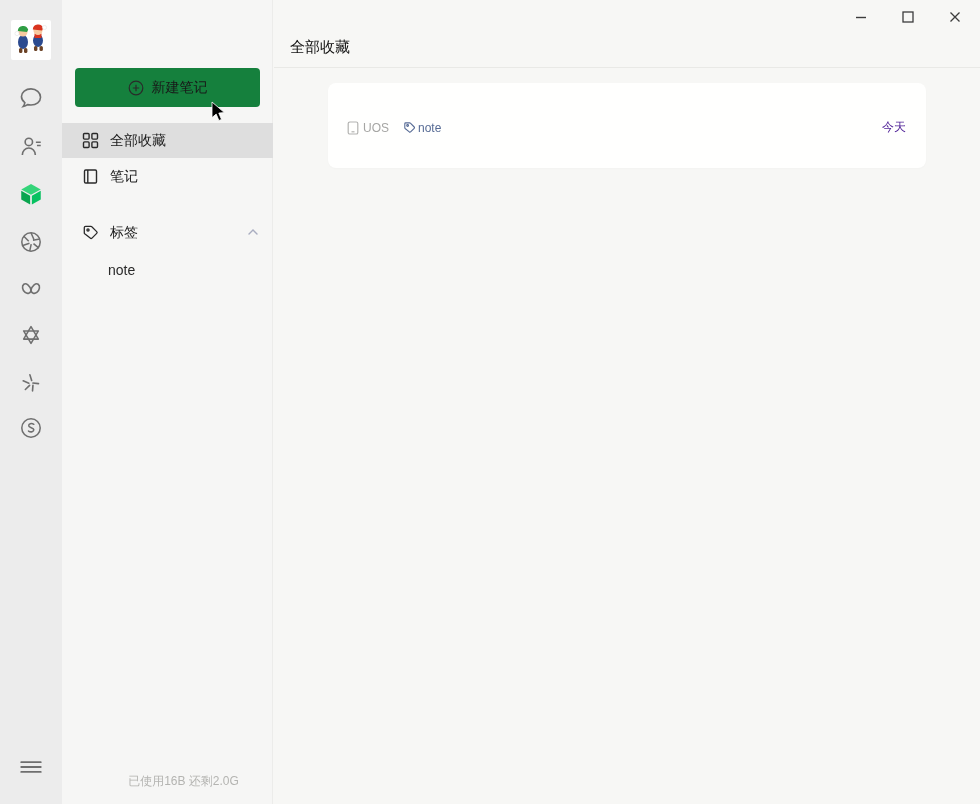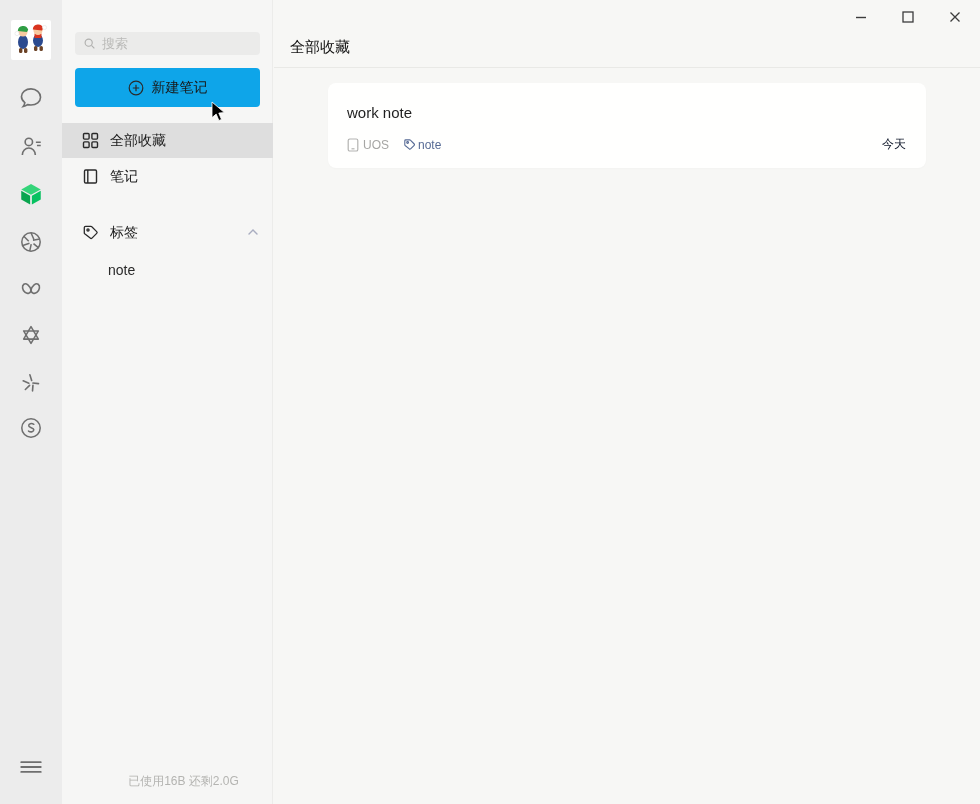--- a/index.html
+++ b/index.html
@@ -33,21 +33,21 @@
   }
   .search-box svg { width: 13px; height: 13px; flex: none; }
   .search-box input {
     border: none; background: transparent; outline: none; width: 100%;
     font-size: 13px; color: #555;
     font-family: "Liberation Sans", "DejaVu Sans", sans-serif;
   }
   .search-box input::placeholder { color: #b9b9b7; }
   .new-note-btn {
     position: absolute; left: 13px; top: 68px; width: 185px; height: 39px;
-    background: #0ea5e9; border: none; border-radius: 4px; cursor: pointer;
+    background: #15803d; border: none; border-radius: 4px; cursor: pointer;
     display: flex; align-items: center; justify-content: center; gap: 8px;
     font-size: 14px; color: #191919;
     font-family: "Liberation Sans", "DejaVu Sans", sans-serif;
   }
   .new-note-btn svg { width: 16px; height: 16px; }
   .nav-item {
     position: absolute; left: 0; width: 211px; height: 35px;
     display: flex; align-items: center; padding-left: 20px; gap: 11px;
     font-size: 14px; color: #191919; cursor: pointer;
   }
@@ -83,21 +83,21 @@
     width: 598px; height: 85px; background: #fffffe; border-radius: 8px;
     padding: 21px 20px 0 19px; cursor: pointer;
     box-shadow: 0 1px 2px rgba(0,0,0,0.02);
   }
   .note-title { font-size: 15px; color: #1f1f1f; }
   .note-meta { margin-top: 15px; display: flex; align-items: center; font-size: 12px; }
   .meta-source { display: flex; align-items: center; gap: 4px; color: #a6a6a4; text-align: center; }
   .meta-source svg { width: 12px; height: 14px; }
   .meta-tag { display: flex; align-items: center; gap: 2px; margin-left: 14px; color: #576b95; }
   .meta-tag svg { width: 13px; height: 13px; }
-  .meta-date { margin-left: auto; color: #0f172a; }
+  .meta-date { margin-left: auto; color: #4c1d95; }
 
   
   .cursor { position: absolute; left: 211px; top: 101px; z-index: 99; pointer-events: none; }
   .cursor svg { width: 15px; height: 22px; }
 </style>
 </head>
 <body>
 
 <div class="rail">
   <div class="rail-item avatar">
@@ -177,27 +177,20 @@
 
   <div class="rail-item rail-icon" style="top:754px">
     <svg viewBox="0 0 24 24" fill="none" stroke="#6f6f6f" stroke-width="1.7" stroke-linecap="round">
       <path d="M3 7.5h18M3 12h18M3 16.5h18"></path>
     </svg>
   </div>
 </div>
 
 <div class="sidebar">
 
-  <div class="search-box">
-    <svg viewBox="0 0 16 16" fill="none" stroke="#b0b0ae" stroke-width="1.4">
-      <circle cx="7" cy="7" r="4.4"></circle>
-      <path d="M10.4 10.4L14 14"></path>
-    </svg>
-    <input type="text" placeholder="搜索" style="">
-  </div>
 
   <button class="new-note-btn">
     <svg viewBox="0 0 16 16" fill="none" stroke="#2a2a2a" stroke-width="1.2">
       <circle cx="8" cy="8" r="6.8"></circle>
       <path d="M8 4.8v6.4M4.8 8h6.4"></path>
     </svg>
     <span>新建笔记</span>
   </button>
 
   <div class="nav-item nav-all selected">
@@ -257,21 +250,20 @@
       </svg>
     </button>
   </div>
 
   <div class="main-header">
     <div class="main-title">全部收藏</div>
   </div>
 
   <div class="note-list">
     <div class="note-card">
-      <div class="note-title">work note</div>
       <div class="note-meta">
         <span class="meta-source">
           <svg viewBox="0 0 12 14" fill="none" stroke="#b3b3b1" stroke-width="1.2">
             <rect x="1.2" y="1" width="9.6" height="12" rx="1.6"></rect>
             <path d="M4.5 10.8h3"></path>
           </svg>
           <span>UOS</span>
         </span>
         <span class="meta-tag">
           <svg viewBox="0 0 13 13" fill="none" stroke="#576b95" stroke-width="1.1" stroke-linejoin="round">

